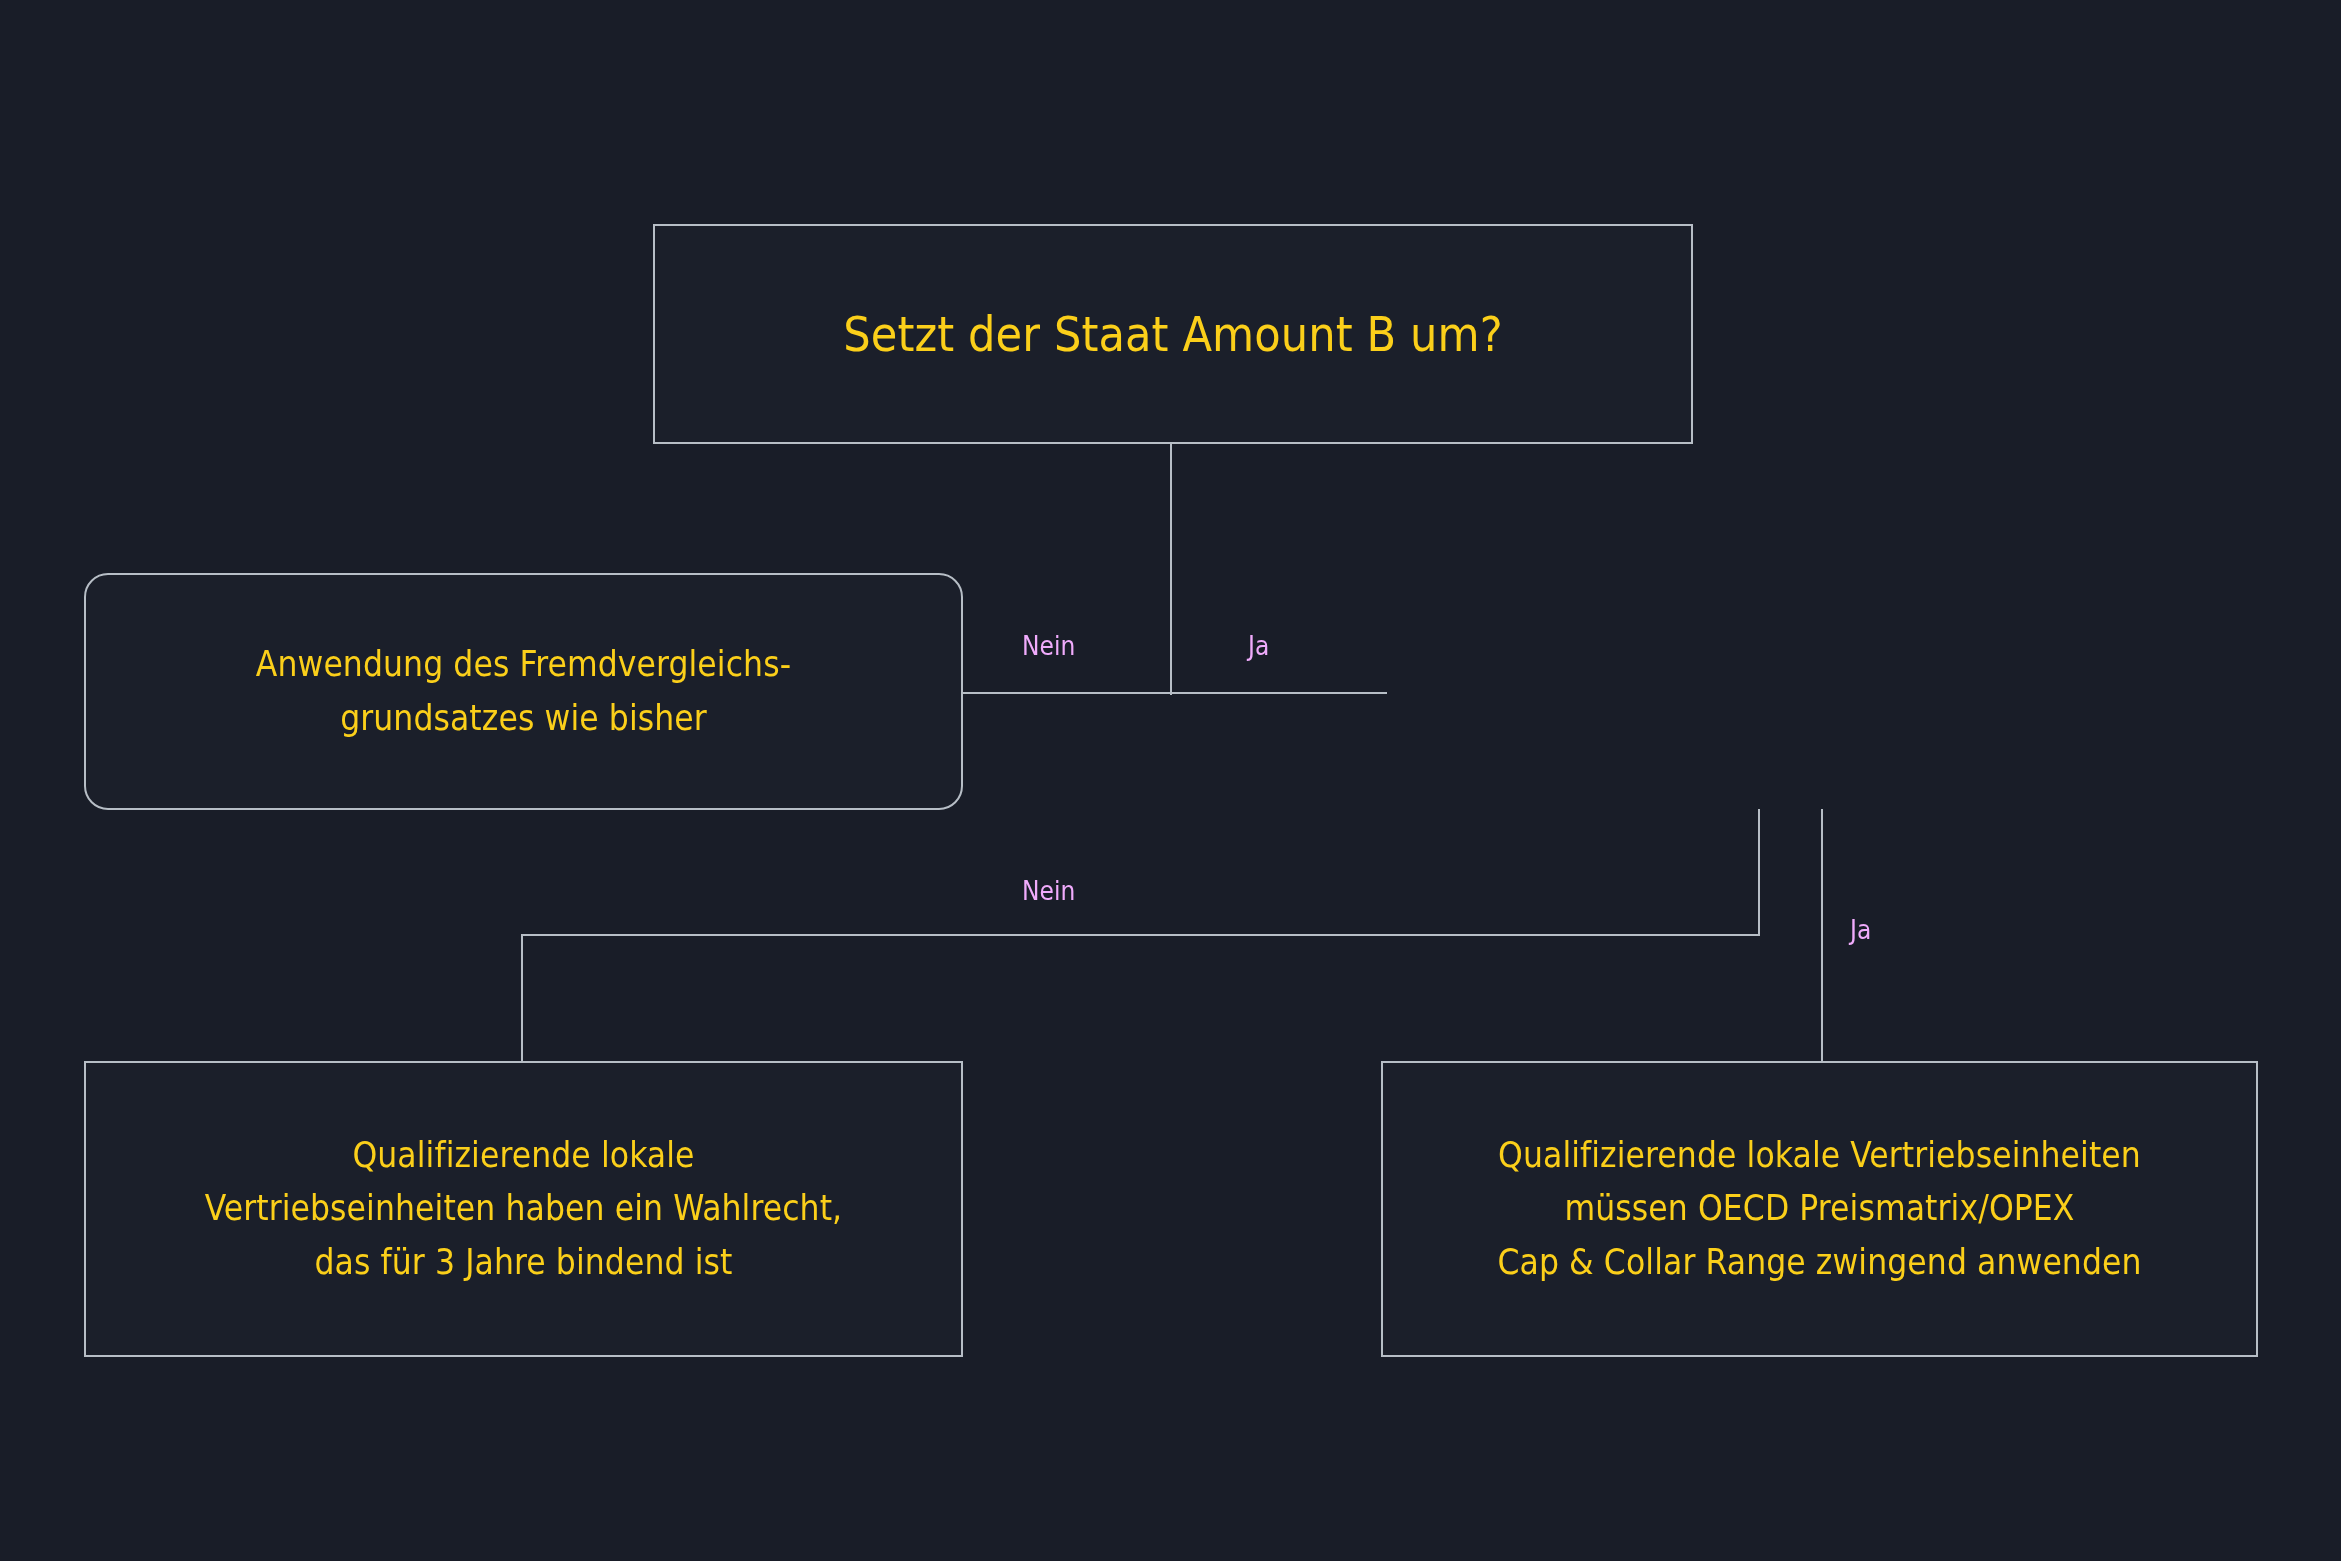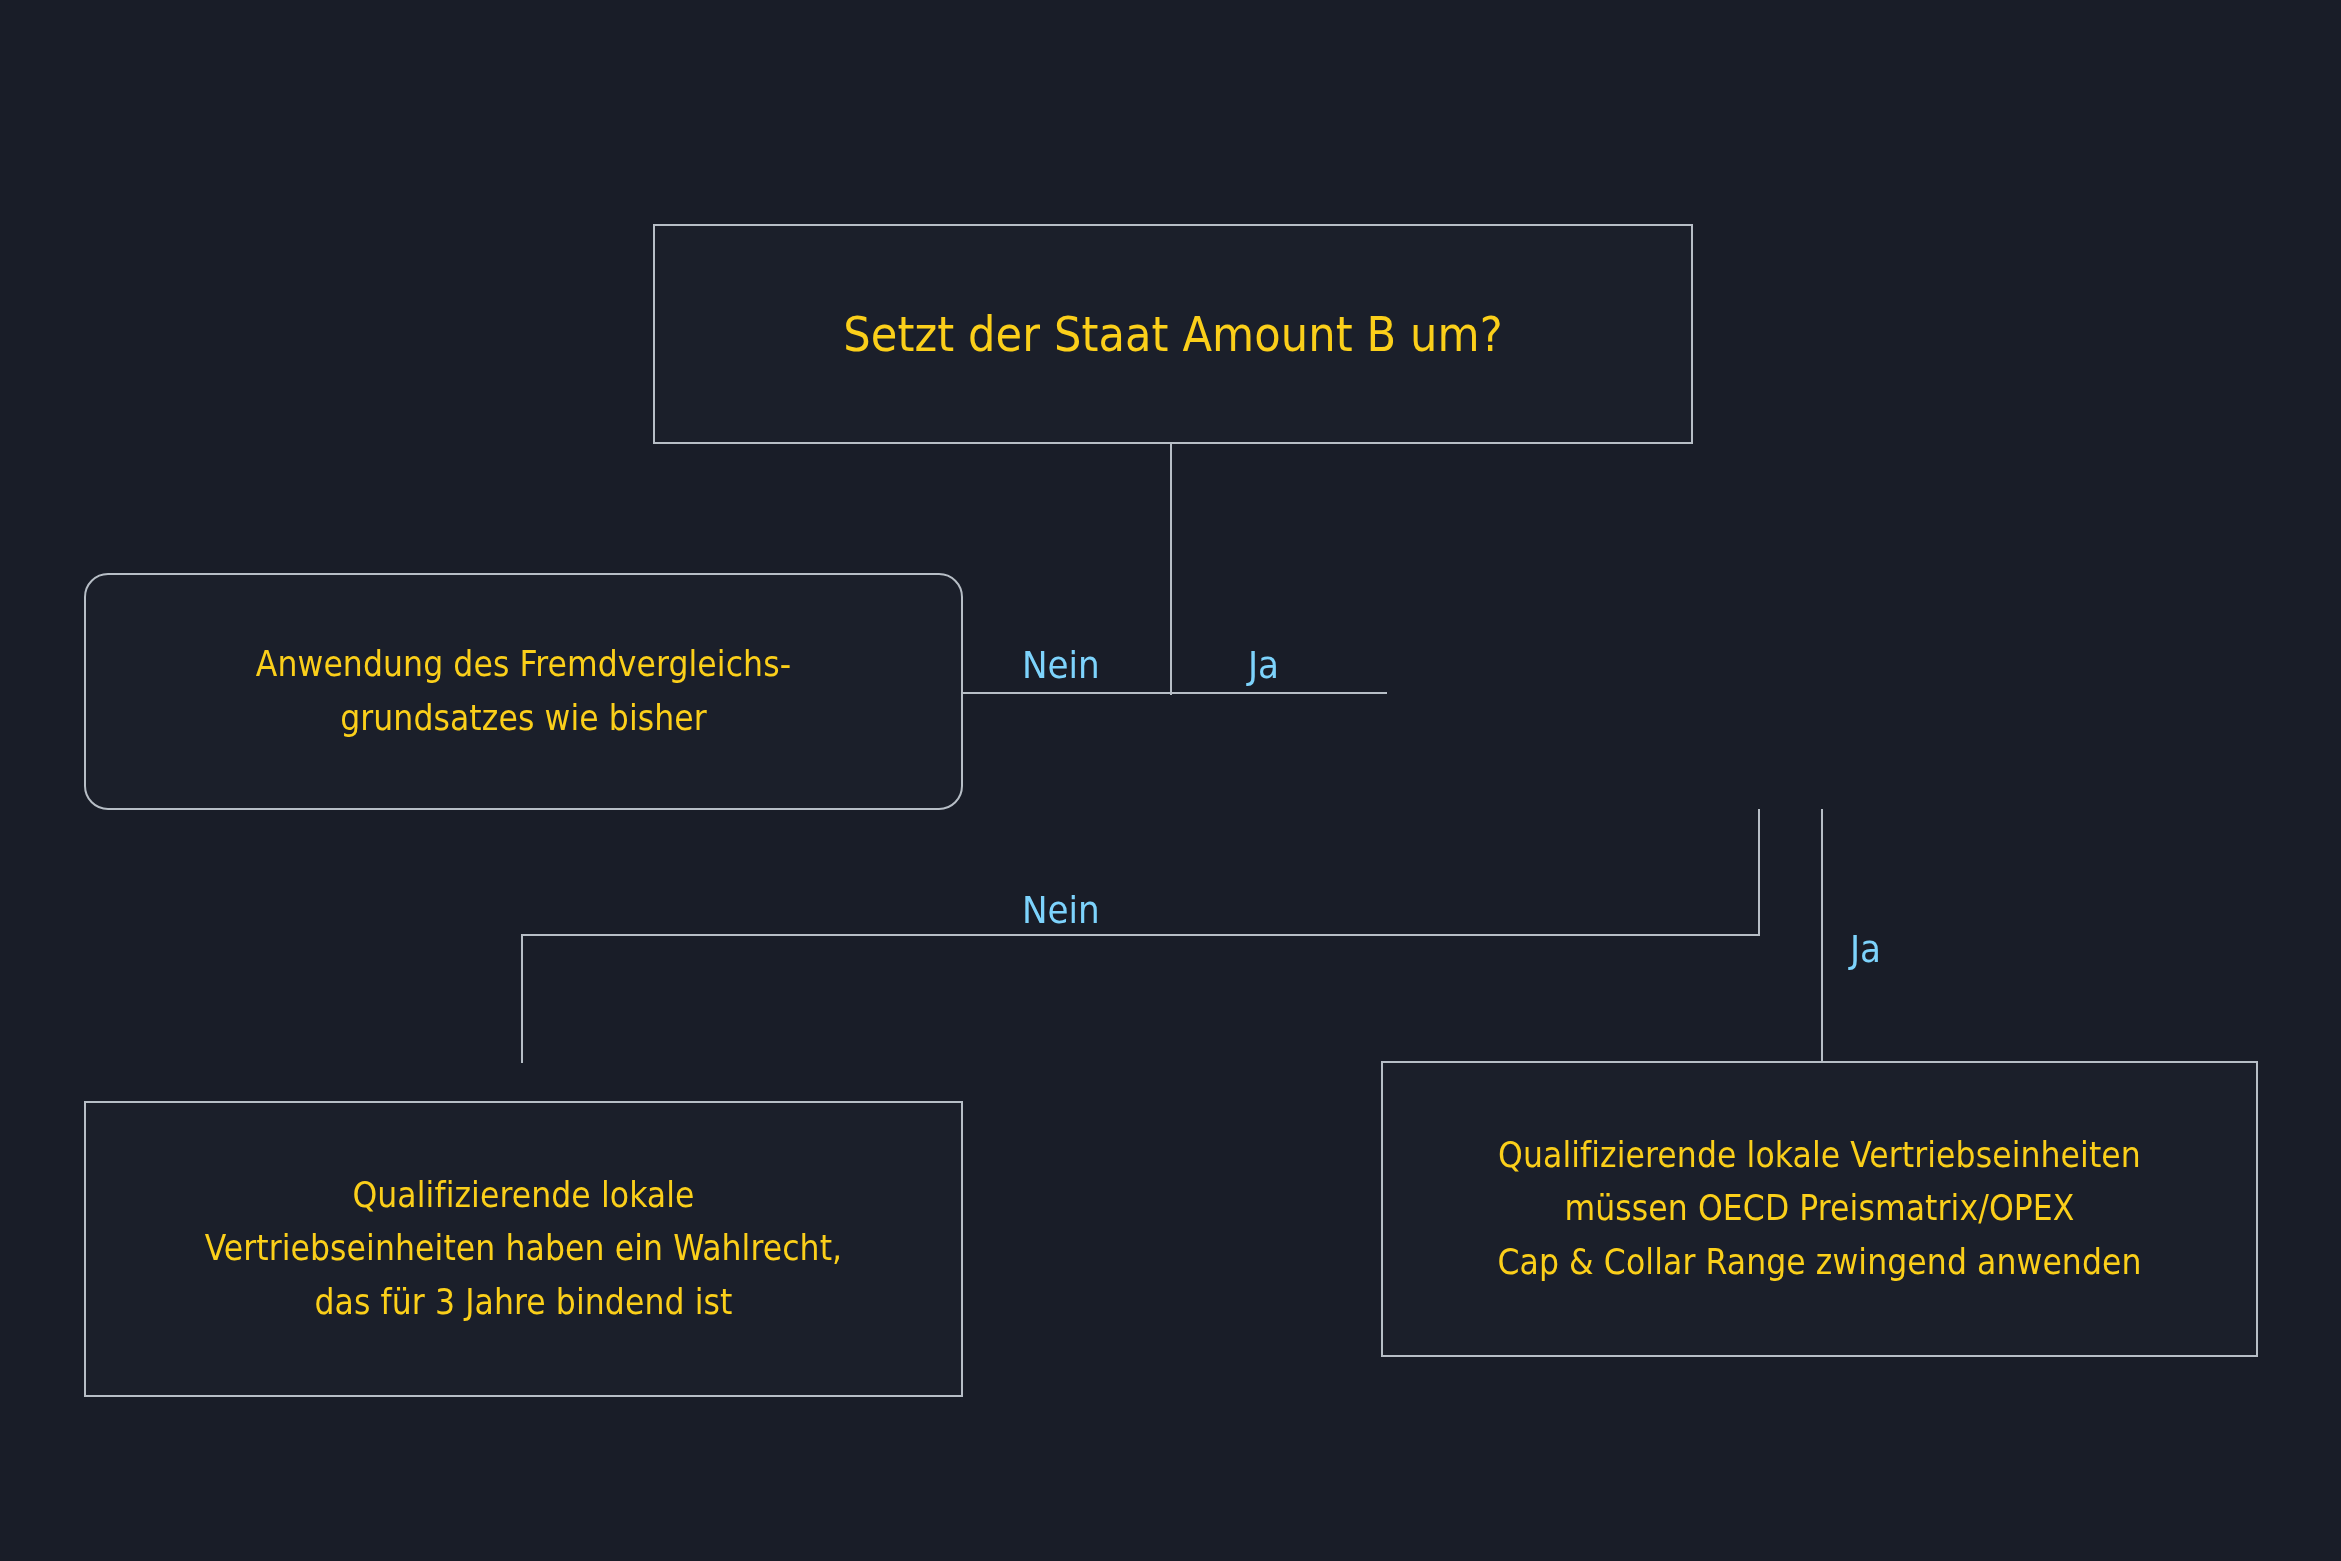--- a/index.html
+++ b/index.html
@@ -39,21 +39,21 @@
 
   #node-root      { left:653px; top:224px;  width:1040px; height:220px; }
   #node-root .node-text   { font-size: 48px; }
 
   #node-arms      { left:84px;  top:573px;  width:879px; height:237px;border-radius:24px; }
   #node-arms .node-text   { font-size: 35px; }
 
   #node-mandatory { left:1384px; top:573px;  width:877px; height:237px; }
   #node-mandatory .node-text { font-size: 35px; }
 
-  #node-election  { left:84px;  top:1061px; width:879px; height:296px;margin-top:40px; }
+  #node-election  { left:84px;  top:1061px; width:879px; height:296px; }
   #node-election .node-text  { font-size: 35px; }
 
   #node-pricematrix { left:1381px; top:1061px; width:877px; height:296px; }
   #node-pricematrix .node-text { font-size: 35px; }
 
   
   .edge-line {
     position: absolute;
     background: #b7bec6;
     z-index: 1;
@@ -69,25 +69,24 @@
   #edge-nein2-stem  { left:1758px; top:809px; height:127px; }
   #edge-nein2-bus   { left:521px;  top:934px; width:1239px; }
   #edge-nein2-drop  { left:521px;  top:934px; height:129px; }
 
   
   #edge-ja2-stem    { left:1821px; top:809px; height:254px; }
 
   
   .edge-label {
     position: absolute;
-    color: #7dd3fc;
-    font-size: 38px;
+    color: #f0abfc;
+    font-size: 26px;
     white-space: nowrap;
     z-index: 4;
-    margin-top: 12px;
   }
   #label-nein-1 { left:1022px; top:631px; }
   #label-ja-1   { left:1248px; top:631px; }
   #label-nein-2 { left:1022px; top:876px; }
   #label-ja-2   { left:1850px; top:915px; }
 </style>
 </head>
 <body>
 
 <div id="canvas">

